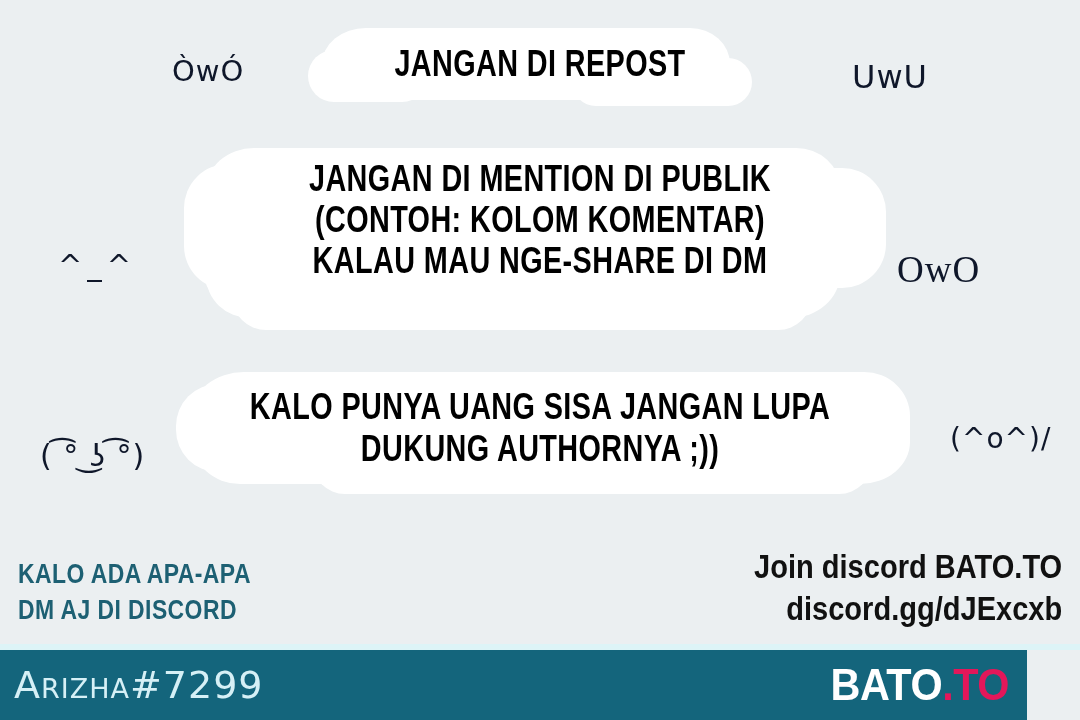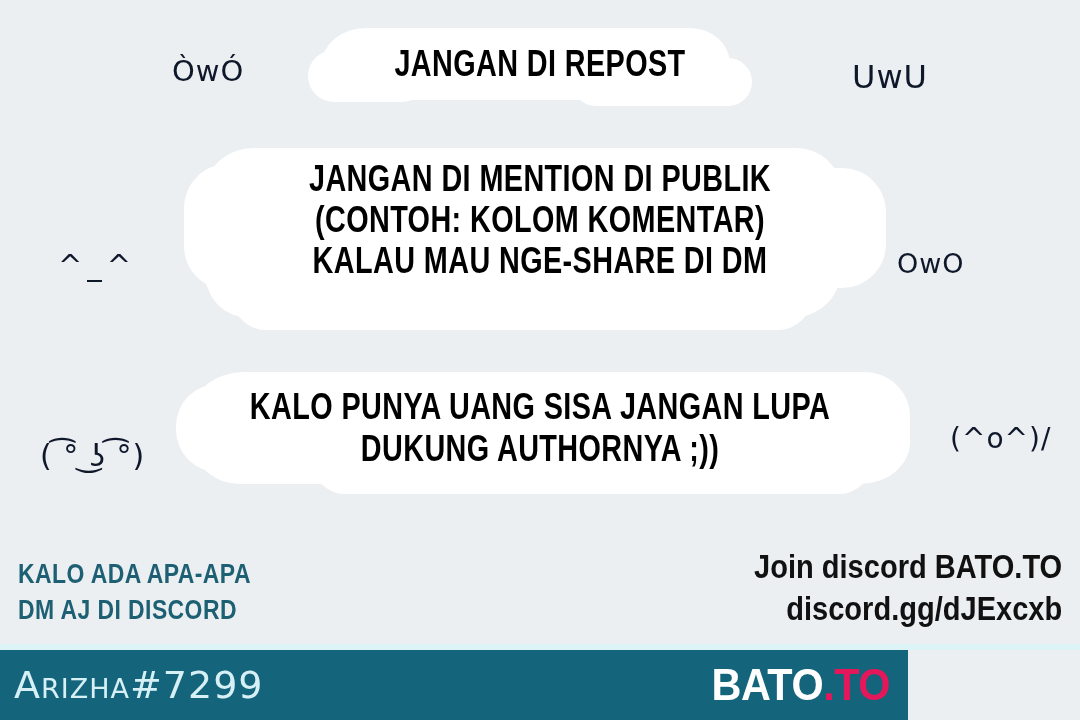--- a/index.html
+++ b/index.html
@@ -127,21 +127,21 @@
     color: #0f172a;
     font-family: "DejaVu Sans", sans-serif;
     font-size: 27px;
     font-weight: 400;
     white-space: nowrap;
     letter-spacing: 1px;
   }
   #kao-owo-left  { left: 172px; top: 54px; font-size: 29px; }
   #kao-uwu       { left: 836px; top: 58px; font-size: 32px; margin-left: 16px; }
   #kao-happy     { left: 58px;  top: 248px; font-size: 29px; letter-spacing: 5px;}
-  #kao-owo-right { left: 897px; top: 248px; font-size: 27px; }
+  #kao-owo-right { left: 897px; top: 248px; font-size: 37px; font-family: Liberation Serif, serif; }
   #kao-lenny     { left: 40px;  top: 438px; font-size: 30px; }
   #kao-yay       { left: 950px; top: 422px; font-size: 28px; }
 
   
   #note-left {
     position: absolute;
     z-index: 3;
     left: 18px; top: 556px;
     color: #1d6073;
     font-family: "Liberation Sans Narrow", "Liberation Sans", sans-serif;
@@ -174,21 +174,21 @@
   #cyan-strip {
     position: absolute;
     left: 0; top: 644px;
     width: 1080px; height: 6px;
     background: #ddf4f7;
     z-index: 4;
   }
   #bottom-bar {
     position: absolute;
     left: 0; top: 650px;
-    width: 908px; height: 70px;
+    width: 1027px; height: 70px;
     background: #14657c;
     z-index: 5;
   }
   #credit {
     position: absolute;
     left: 14px; top: 12px;
     color: #d6f0f6;
     font-family: "DejaVu Sans", sans-serif;
     font-weight: 400;
     font-size: 38px;

